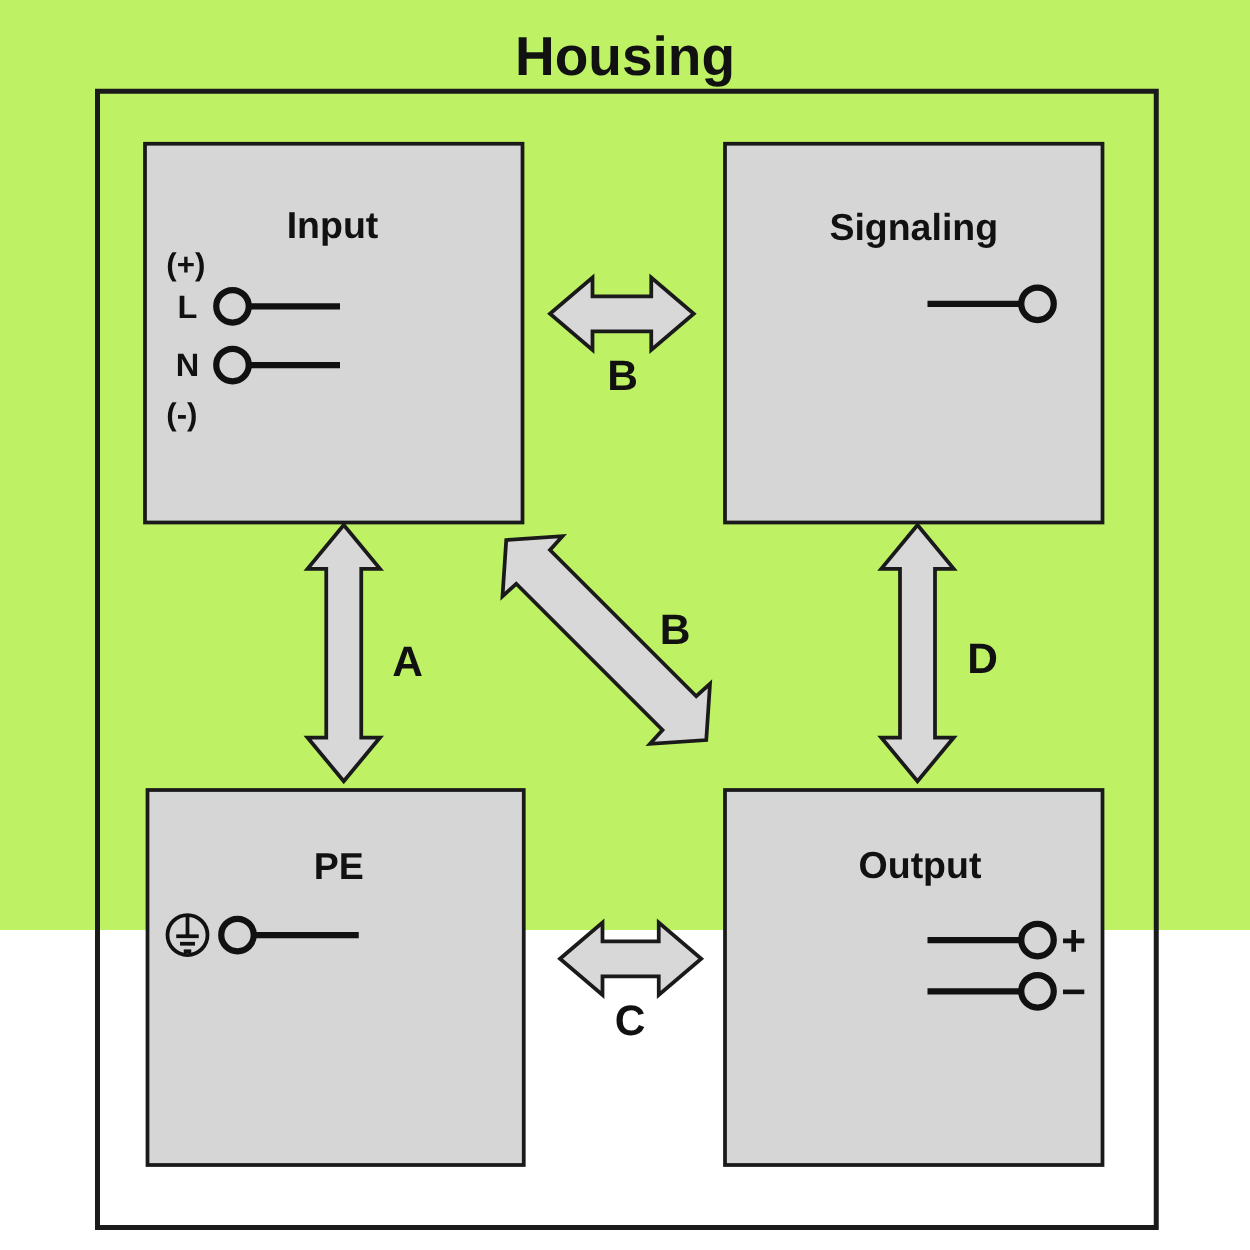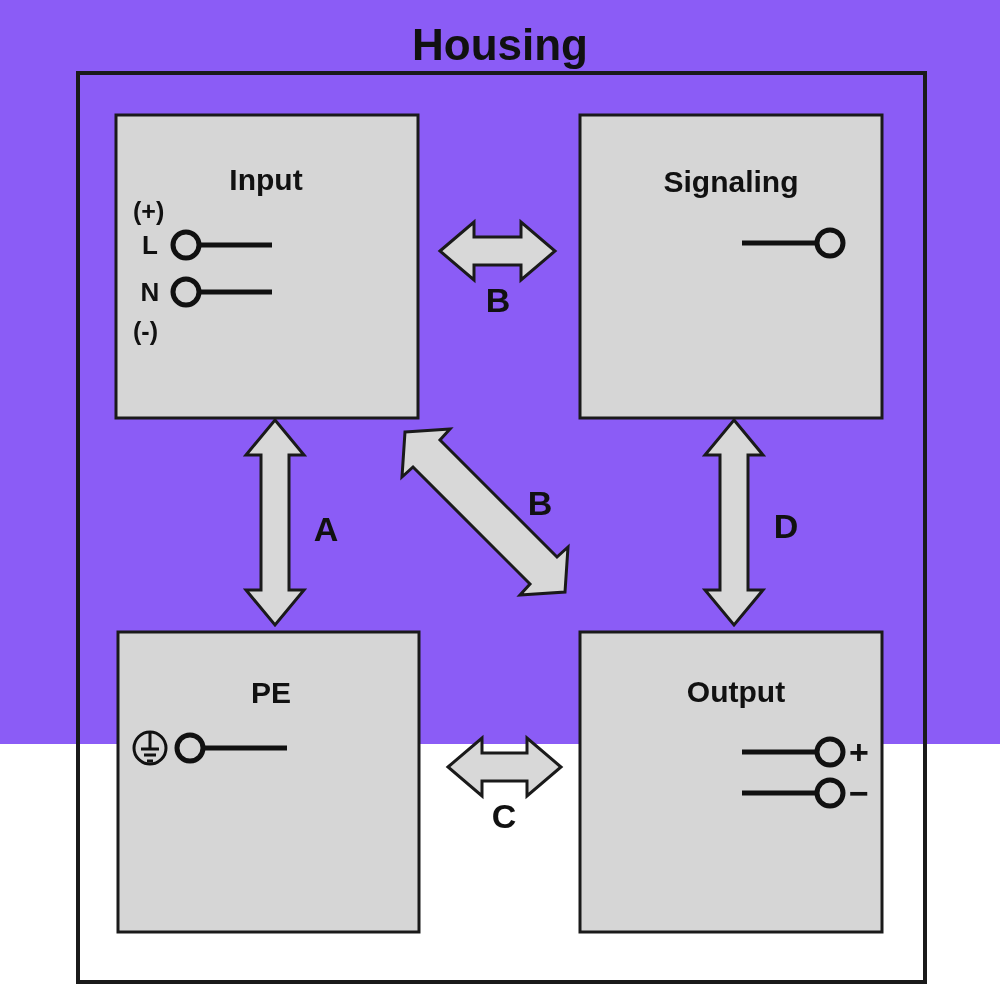--- a/index.html
+++ b/index.html
@@ -10,21 +10,21 @@
   body {
     width: 1000px;
     height: 1000px;
     font-family: "Liberation Sans", sans-serif;
     overflow: hidden;
   }
   #stage {
     position: relative;
     width: 1000px;
     height: 744px;
-    background: #8b5cf6;
+    background: #bef264;
   }
   svg#diagram {
     display: block;
     width: 1000px;
     height: 1000px;
   }
   .blk-fill { fill: #d6d6d6; stroke: #1a1a1a; stroke-width: 3; }
   .arrow-fill { fill: #d8d8d8; stroke: #1a1a1a; stroke-width: 3; stroke-linejoin: miter; }
   .wire { stroke: #111111; stroke-width: 5; fill: none; stroke-linecap: butt; }
   .term { fill: none; stroke: #111111; stroke-width: 5; }

